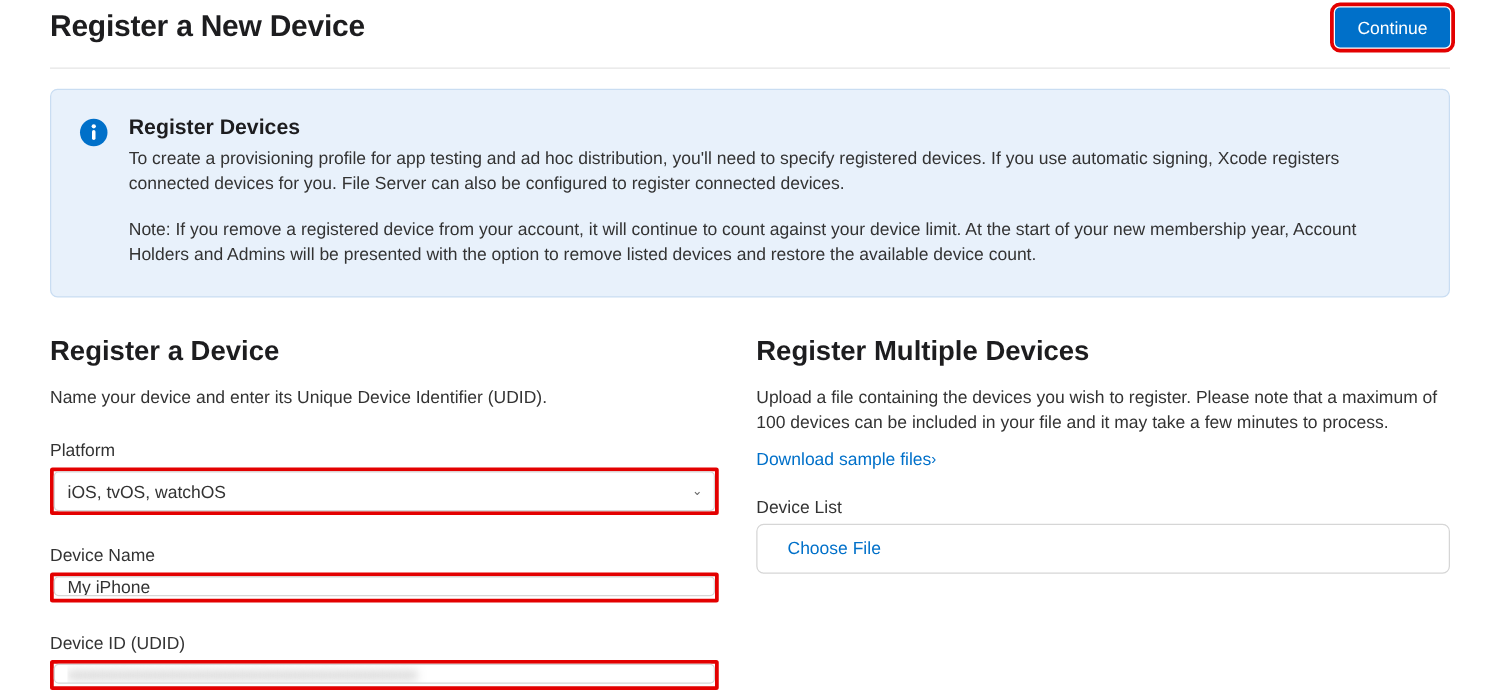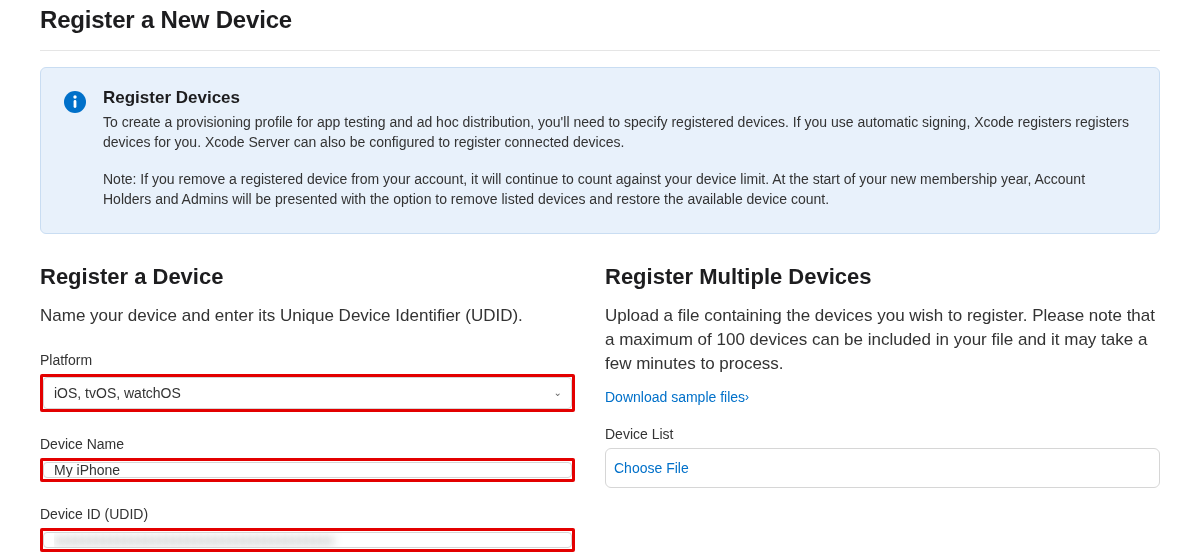--- a/index.html
+++ b/index.html
@@ -81,21 +81,21 @@
     .col-right {
       width: 555px;
       flex-shrink: 0;
     }
     .section-title {
       font-size: 22px;
       font-weight: 700;
       margin-bottom: 14px;
     }
     .section-desc {
-      font-size: 17px;
+      font-size: 14px;
       color: #333;
       line-height: 1.4;
       margin-bottom: 12px;
     }
     .download-link {
       color: #0070c9;
       text-decoration: none;
       font-size: 14px;
       cursor: pointer;
       display: inline-flex;
@@ -153,50 +153,51 @@
       font-size: 14px;
       color: #333;
     }
     .text-field.blurred {
       color: transparent;
       text-shadow: 0 0 8px rgba(80,80,80,0.6);
     }
     .file-box {
       border: 1px solid #d6d6d6;
       border-radius: 6px;
-      padding: 10px 8px;
+      padding: 10px 24px;
       margin-top: 6px;
     }
     .choose-file {
       color: #0070c9;
       font-size: 14px;
       cursor: pointer;
     }
     .gap-top {
       margin-top: 20px;
     }
   </style>
 </head>
 <body>
 
 <div class="header">
   <h1>Register a New Device</h1>
+  <button class="continue-btn">Continue</button>
 </div>
 
 <div class="info-box">
   <div class="info-icon">
     <svg viewBox="0 0 24 24" width="24" height="24">
       <circle cx="12" cy="12" r="11" fill="#0070c9"></circle>
       <rect x="10.6" y="10" width="2.8" height="8" rx="1.4" fill="#fff"></rect>
       <circle cx="12" cy="7" r="1.7" fill="#fff"></circle>
     </svg>
   </div>
   <div class="info-content">
     <h3>Register Devices</h3>
-    <p>To create a provisioning profile for app testing and ad hoc distribution, you'll need to specify registered devices. If you use automatic signing, Xcode registers registers devices for you. Xcode Server can also be configured to register connected devices.</p>
+    <p>To create a provisioning profile for app testing and ad hoc distribution, you'll need to specify registered devices. If you use automatic signing, Xcode registers connected devices for you. File Server can also be configured to register connected devices.</p>
     <p>Note: If you remove a registered device from your account, it will continue to count against your device limit. At the start of your new membership year, Account Holders and Admins will be presented with the option to remove listed devices and restore the available device count.</p>
   </div>
 </div>
 
 <div class="columns">
   <div class="col-left">
     <h2 class="section-title">Register a Device</h2>
     <p class="section-desc">Name your device and enter its Unique Device Identifier (UDID).</p>
 
     <div class="field-group">

